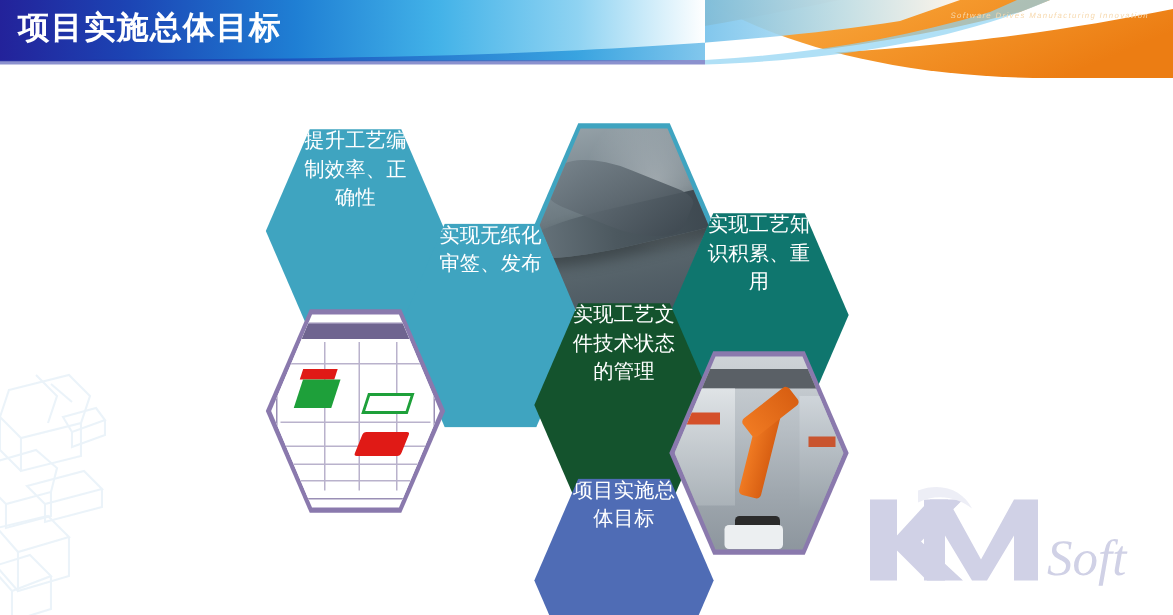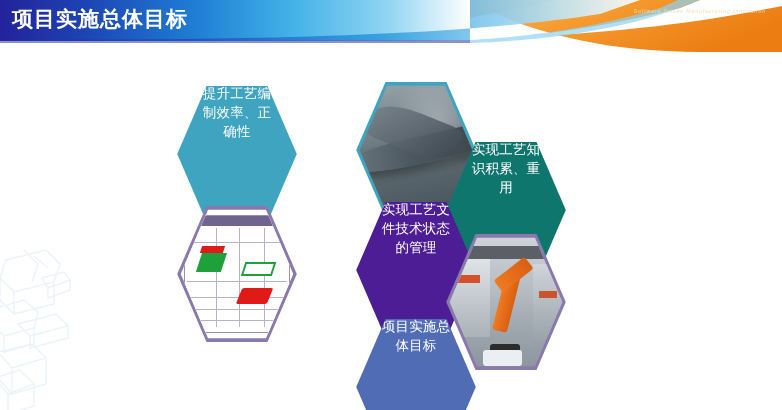--- a/index.html
+++ b/index.html
@@ -197,21 +197,21 @@
   .photo-cad .g2 { left:56%; top:40%; width:26%; height:9%; transform: skewX(-18deg); border:2px solid #1ea03a; background:#fff; }
   .photo-cad .red { position:absolute; background:#e01a16; }
   .photo-cad .r1 { left:16%; top:26%; width:22%; height:6%; transform: skewX(-18deg); }
   .photo-cad .r2 { left:52%; top:62%; width:30%; height:14%; transform: skewX(-22deg); border-radius:2px; }
 
   
   .c-teal   { background: #3fa4c0; }
   .c-teal2  { background: #3fa4c0; }
   .c-purple { background: #0f766e; }
   .c-purple2{ background: #8a79ad; }
-  .c-violet { background: #4c1d95; }
+  .c-violet { background: #14532d; }
   .c-blue   { background: #4f6cb5; }
   .c-tealborder   { background: #3fa4c0; }
   .c-purpleborder { background: #8a79ad; }
 </style>
 </head>
 <body>
 
 <div id="slide">
 
   <div id="header">
@@ -287,20 +287,23 @@
     <div class="hex c-teal" style="left:176px; top:32px;">
       <div class="label">提升工艺编制效率、正确性</div>
     </div>
 
     <div class="hex imghex c-tealborder" style="left:355px; top:28px;">
       <div class="photo">
         <div class="photo-plane"></div>
       </div>
     </div>
 
+    <div class="hex c-teal2" style="left:266px; top:95px;">
+      <div class="label">实现无纸化审签、发布</div>
+    </div>
 
     <div class="hex c-purple" style="left:445px; top:88px;">
       <div class="label">实现工艺知识积累、重用</div>
     </div>
 
     <div class="hex imghex c-purpleborder" style="left:176px; top:152px;">
       <div class="photo">
         <div class="photo-cad">
           <div class="sheet">
             <div class="hdr"></div>
@@ -341,14 +344,27 @@
         </div>
       </div>
     </div>
 
     <div class="hex c-blue" style="left:355px; top:265px;">
       <div class="label">项目实施总体目标</div>
     </div>
 
   </div>
 
+  <div id="km-watermark">
+    <svg width="200" height="72" viewBox="0 0 200 72">
+      <g fill="#9a9cc8" opacity="0.85">
+
+        <path d="M8 10 L26 10 L26 34 L48 10 L70 10 L42 38 L70 64 L46 64 L26 44 L26 64 L8 64 Z"></path>
+
+        <path d="M44 10 L60 10 L82 50 L104 10 L120 10 L120 64 L104 64 L104 34 L86 64 L76 64 L58 34 L58 64 L44 64 Z"></path>
+
+        <path d="M40 4 C56 -2 70 4 76 16 C66 8 52 6 40 12 Z" fill="#d9dbec"></path>
+      </g>
+      <text x="126" y="60" font-family="Liberation Serif, DejaVu Serif, serif" font-size="34" font-style="italic" fill="#9a9cc8" opacity="0.85">Soft</text>
+    </svg>
+  </div>
 
 </div>
 
 </body></html>

